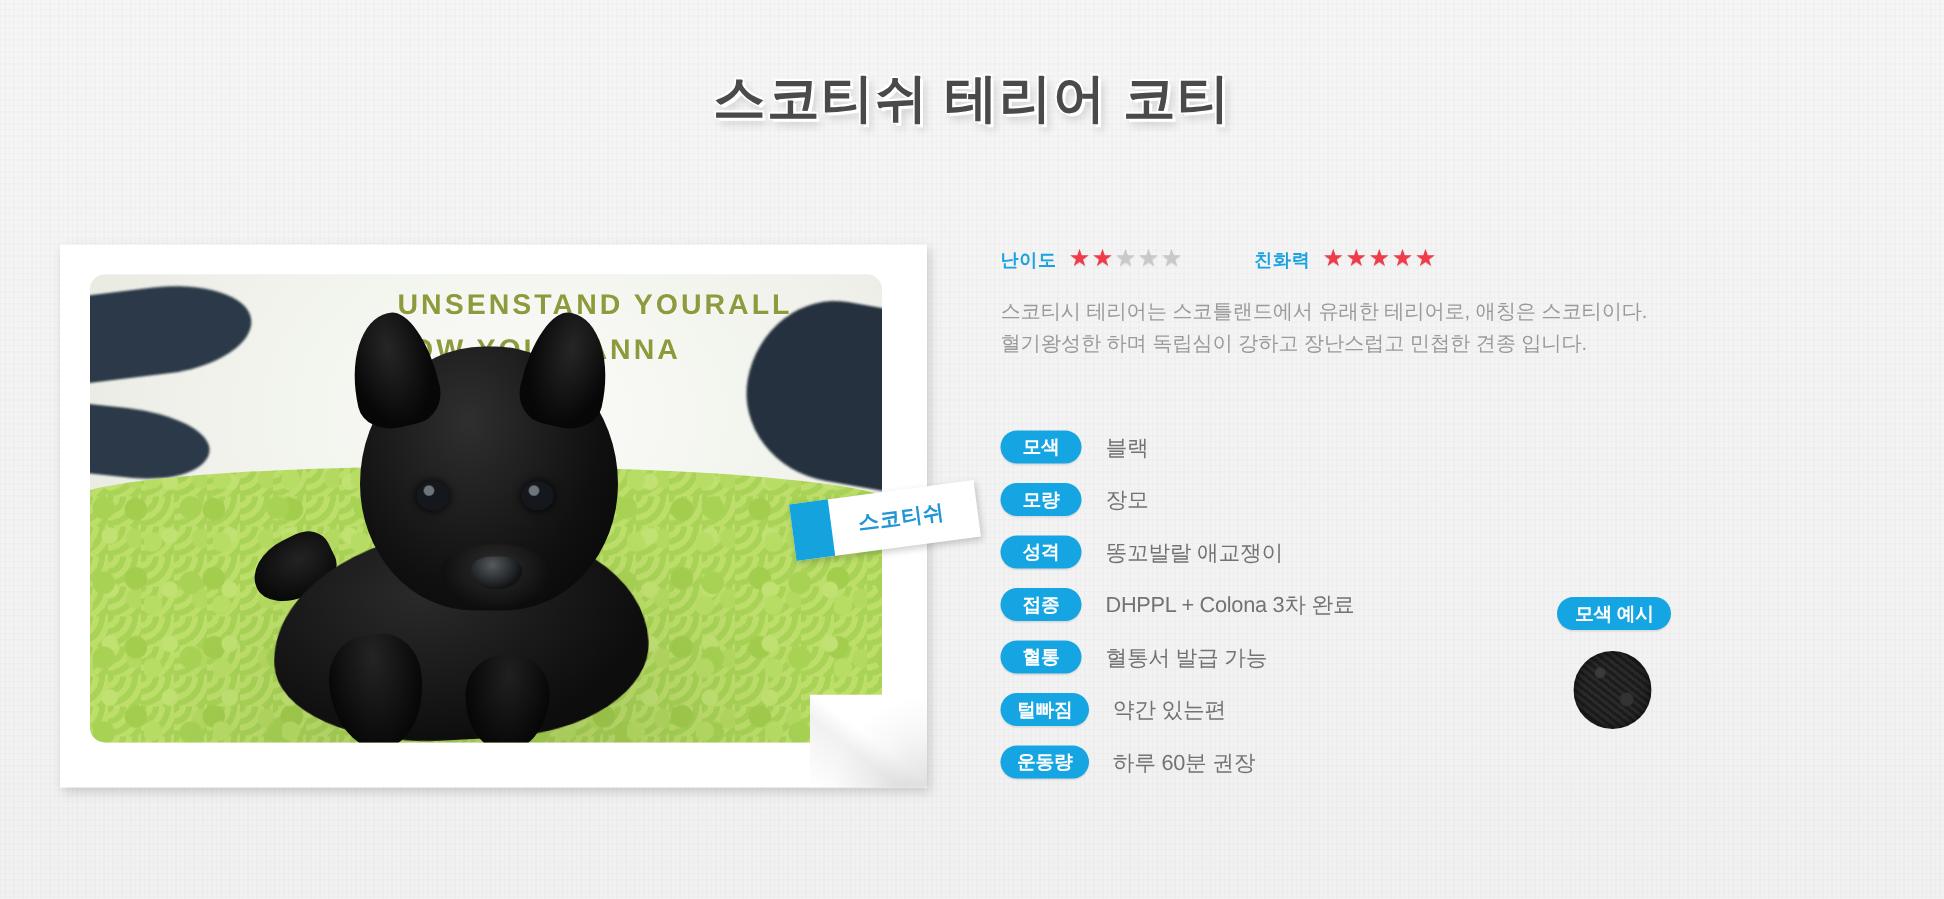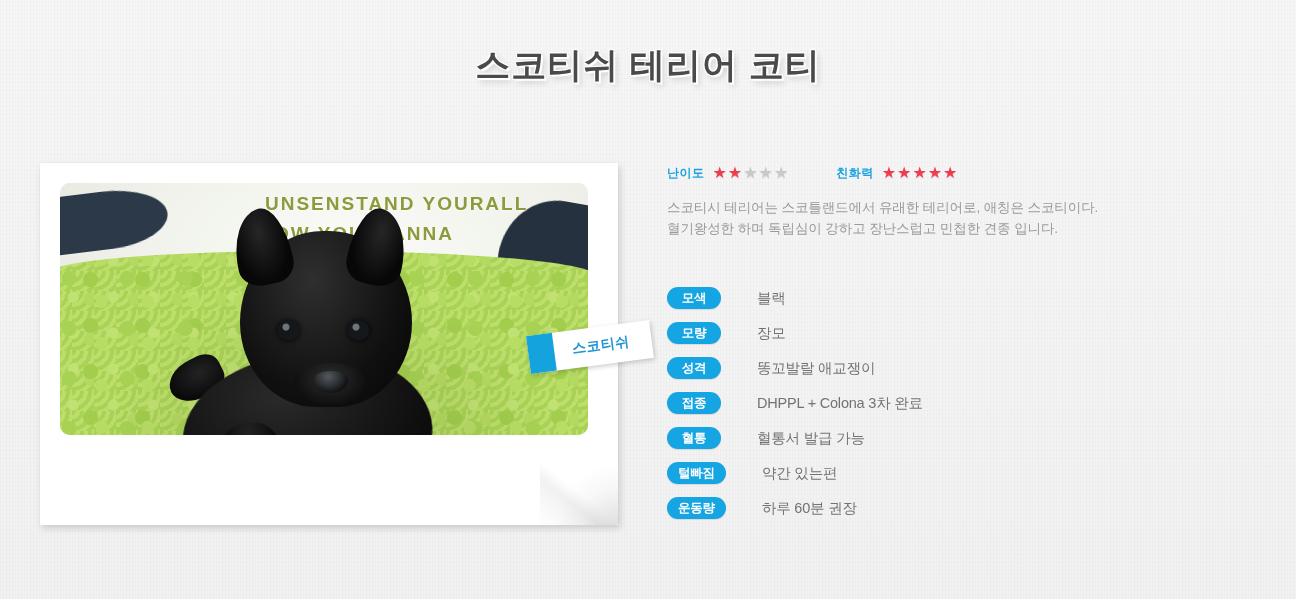--- a/index.html
+++ b/index.html
@@ -64,21 +64,21 @@
       radial-gradient(circle at 100% 100%,
         rgba(0,0,0,0.12) 0%, rgba(0,0,0,0.03) 38%, rgba(255,255,255,0) 62%),
       linear-gradient(218deg, #ffffff 48%, #f1f1f1 62%, #ffffff 100%);
     border-bottom-right-radius: 2px;
     pointer-events: none;
   }
 
   .photo {
     position: absolute;
     left: 20px; top: 20px;
-    width: 528px; height: 252px;
+    width: 528px; height: 312px;
     border-radius: 10px;
     overflow: hidden;
     background: #e9ece4;
   }
 
   
   .ph-backdrop {
     position: absolute; inset: 0;
     background:
       radial-gradient(ellipse at 55% 30%, #fbfcf8 0%, #eff1ea 55%, #e2e5db 100%);
@@ -271,21 +271,20 @@
     margin-top: 4px;
     margin-bottom: 41px;
     letter-spacing: -0.1px;
   }
 
   .spec-list { display: block; }
   .spec-row {
     display: flex;
     align-items: center;
     height: 35px;
-    gap: 20px;
   }
   .badge {
     flex: none;
     min-width: 54px;
     height: 22px;
     padding: 0 11px;
     border-radius: 11px;
     background: #14a5e2;
     color: #ffffff;
     font-size: 12.5px;
@@ -432,14 +431,18 @@
       <span class="badge">털빠짐</span>
       <span class="spec-value">약간 있는편</span>
     </div>
     <div class="spec-row">
       <span class="badge">운동량</span>
       <span class="spec-value">하루 60분 권장</span>
     </div>
       </div>
   </div>
 
+  <div class="coat-sample">
+    <div class="coat-badge">모색 예시</div>
+    <div class="coat-swatch"></div>
+  </div>
 
 </div>
 
 </body></html>

